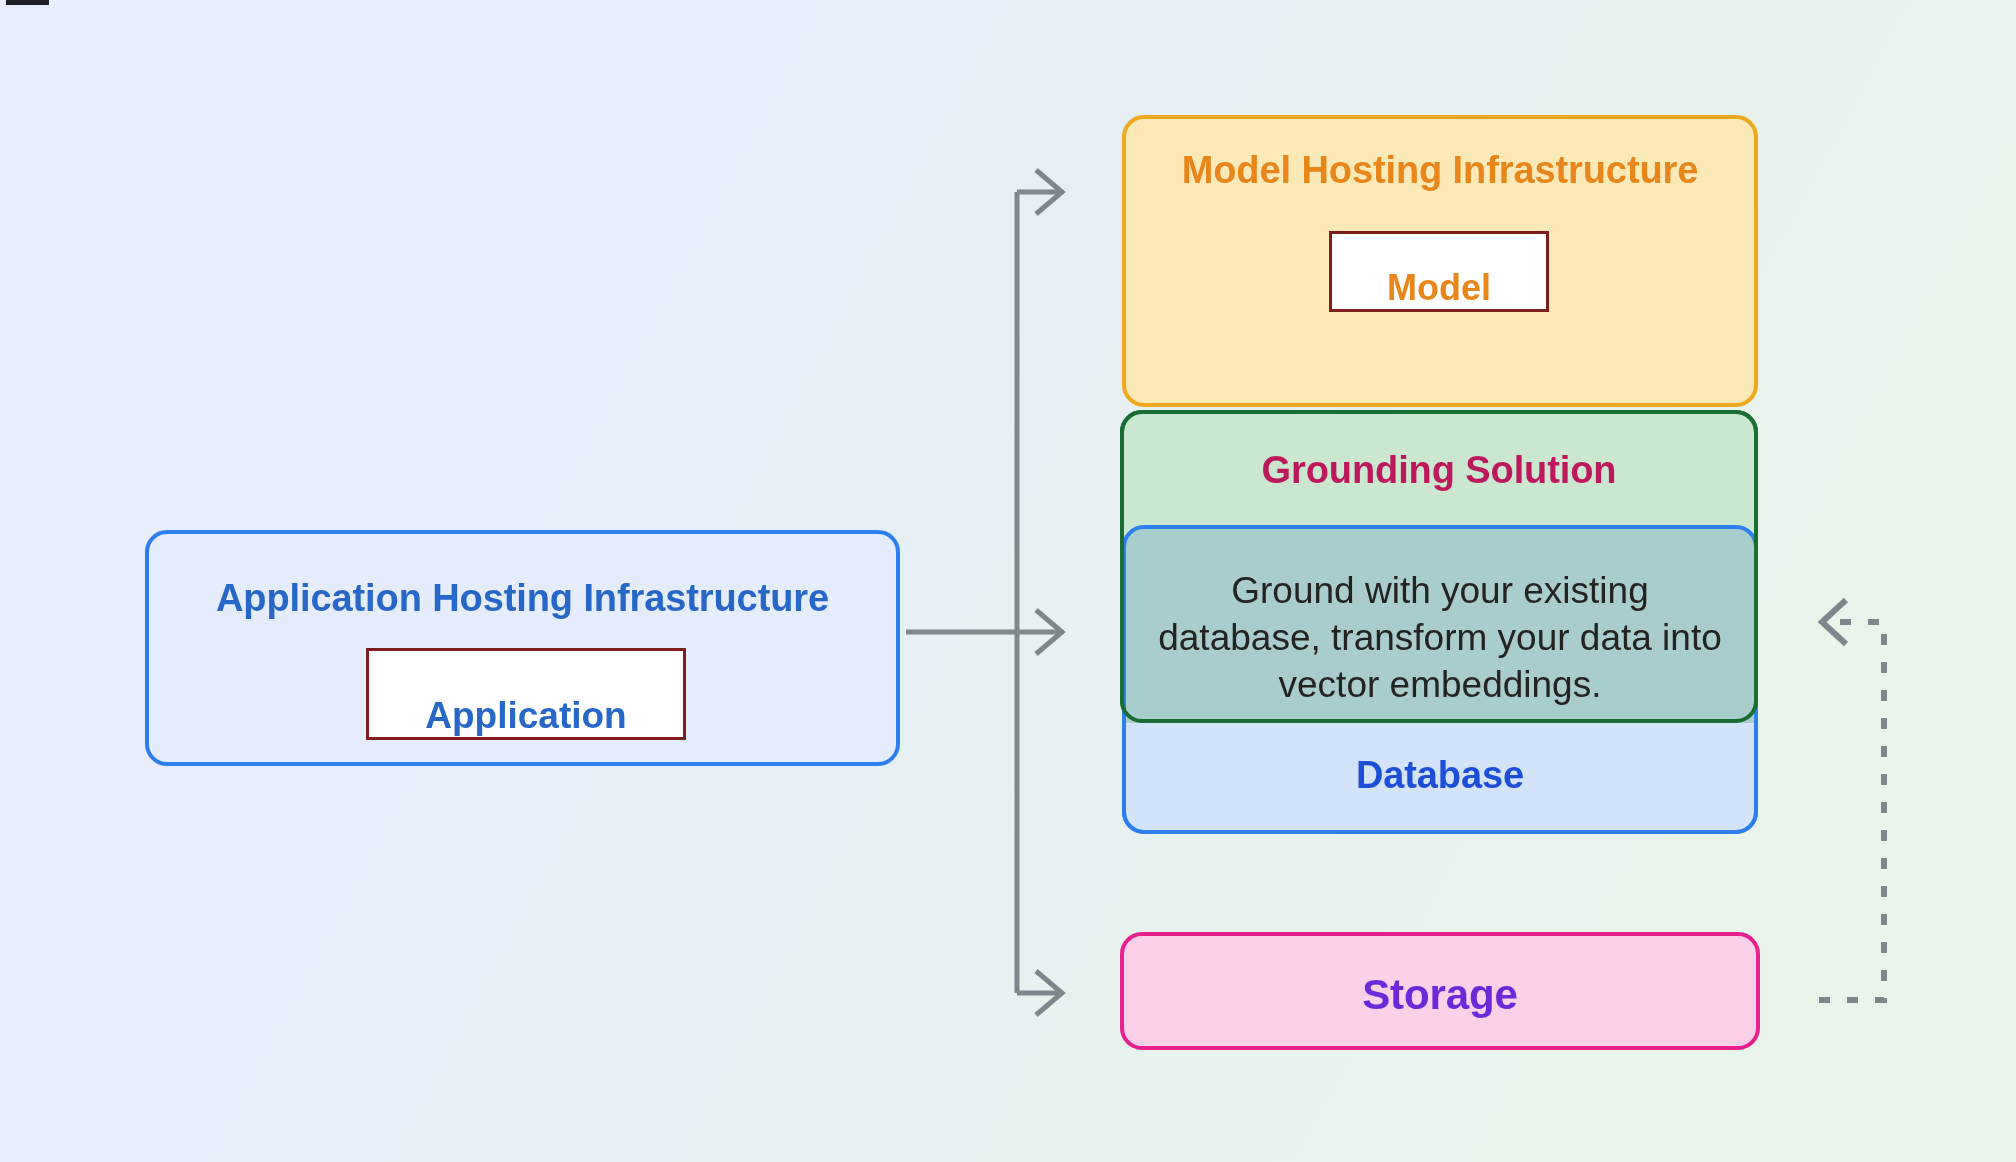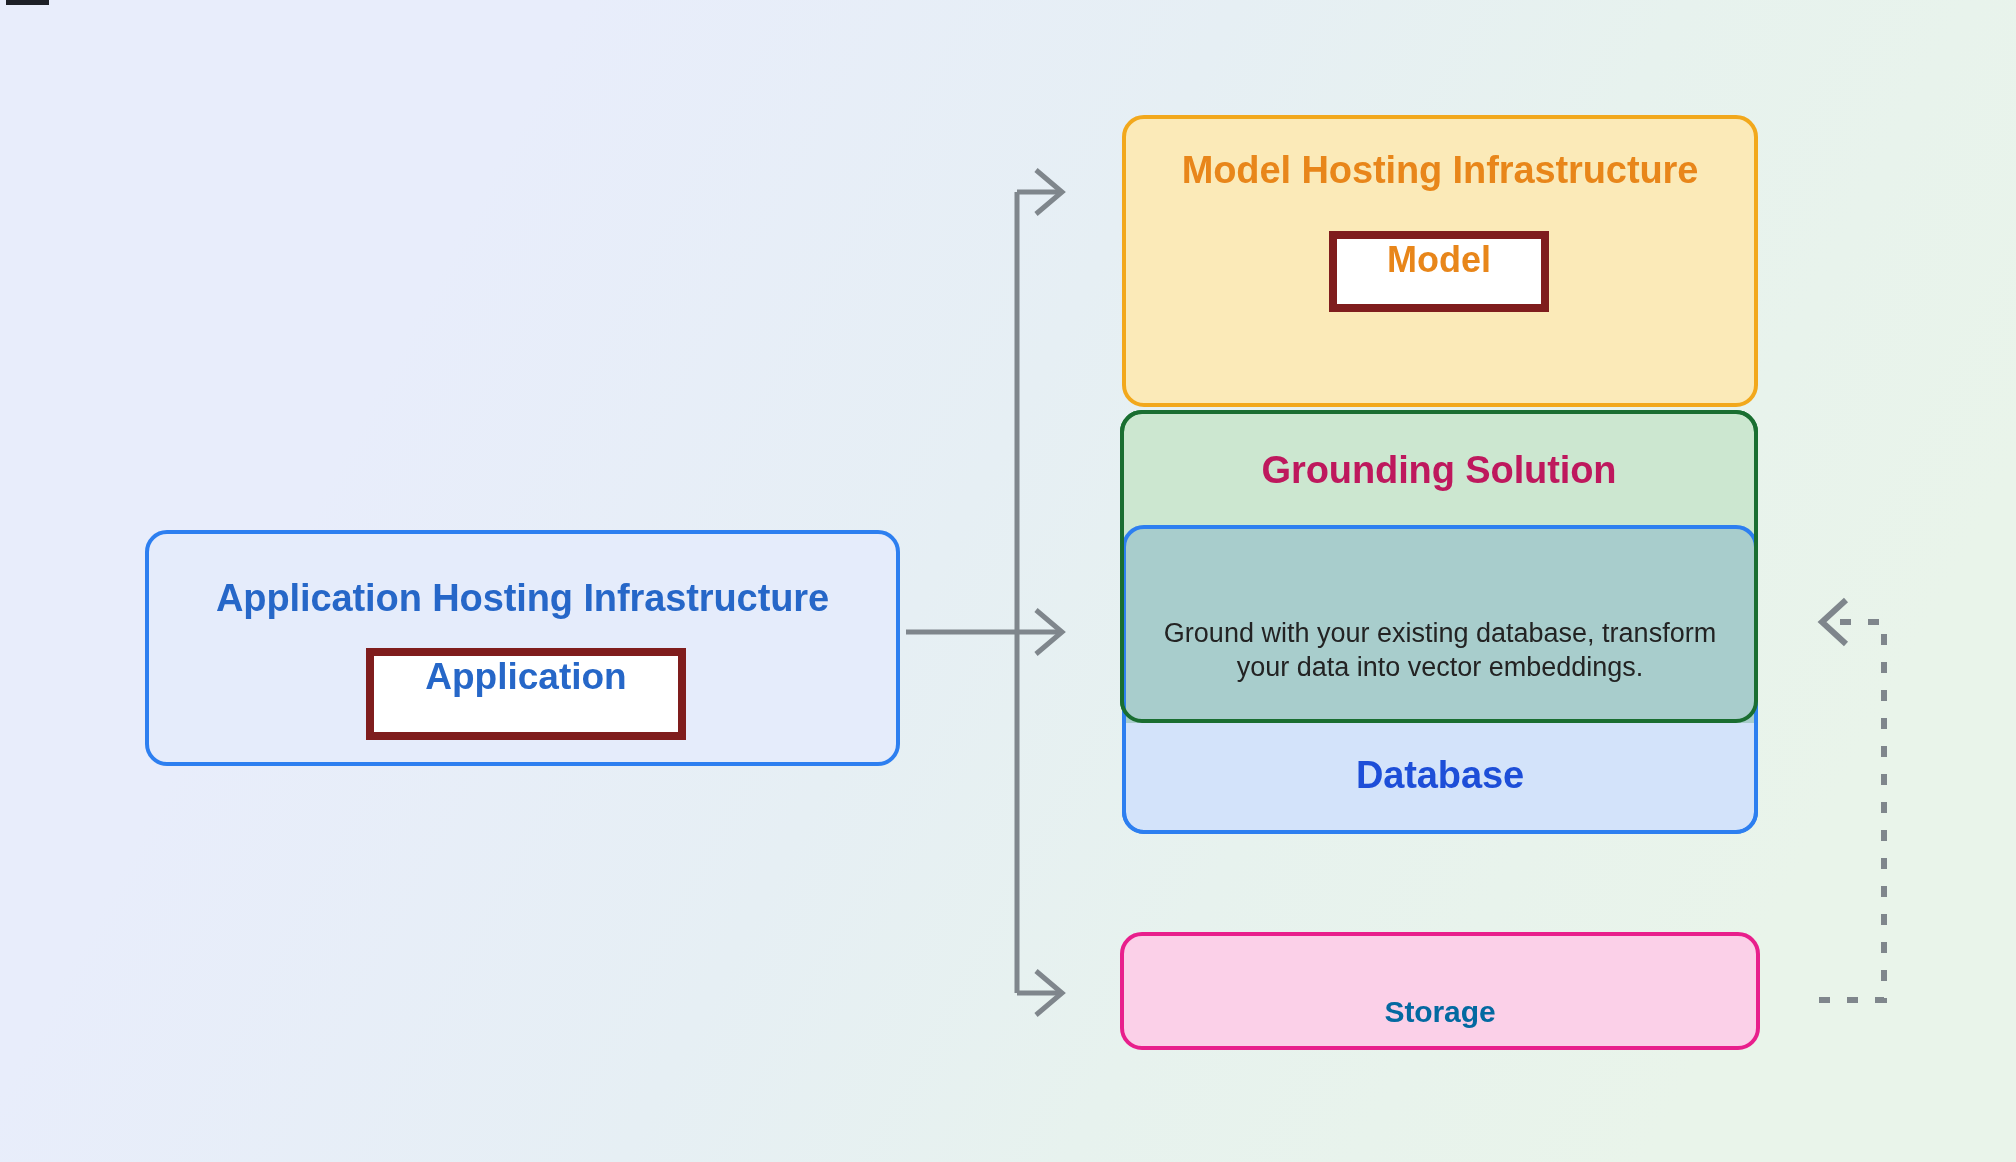--- a/index.html
+++ b/index.html
@@ -46,23 +46,23 @@
   }
   #app-host-title {
     top: 43px;
     font-size: 38px;
     color: #2667c8;
   }
   .inner-box {
     position: absolute;
     box-sizing: border-box;
     background: #ffffff;
-    border: 8px solid #7f1d1d;
+    border: 3px solid #7f1d1d;
     display: flex;
-    align-items: flex-start;
+    align-items: flex-end;
     justify-content: center;
   }
   #app-inner {
     left: 217px;
     top: 114px;
     width: 320px;
     height: 92px;
   }
   #app-inner-label {
     font-size: 37px;
@@ -167,42 +167,40 @@
     border-radius: 22px;
     z-index: 5;
     pointer-events: none;
   }
   #ground-text {
     position: absolute;
     left: 1150px;
     top: 568px;
     width: 580px;
     text-align: center;
-    font-size: 27px;
+    font-size: 37px;
     line-height: 1.27;
     color: #232323;
     z-index: 6;
-    margin-top: 48px;
   }
 
   
   #storage {
     left: 1120px;
     top: 932px;
     width: 640px;
     height: 118px;
     border-width: 4px;
     border-color: #e81f8c;
     background: #fbd0e8;
   }
   #storage-title {
     top: 35px;
-    font-size: 30px;
-    color: #0369a1;
-    margin-top: 24px;
+    font-size: 42px;
+    color: #6d28d9;
   }
 
   
   #connectors {
     position: absolute;
     left: 0;
     top: 0;
     width: 2016px;
     height: 1162px;
     z-index: 8;

